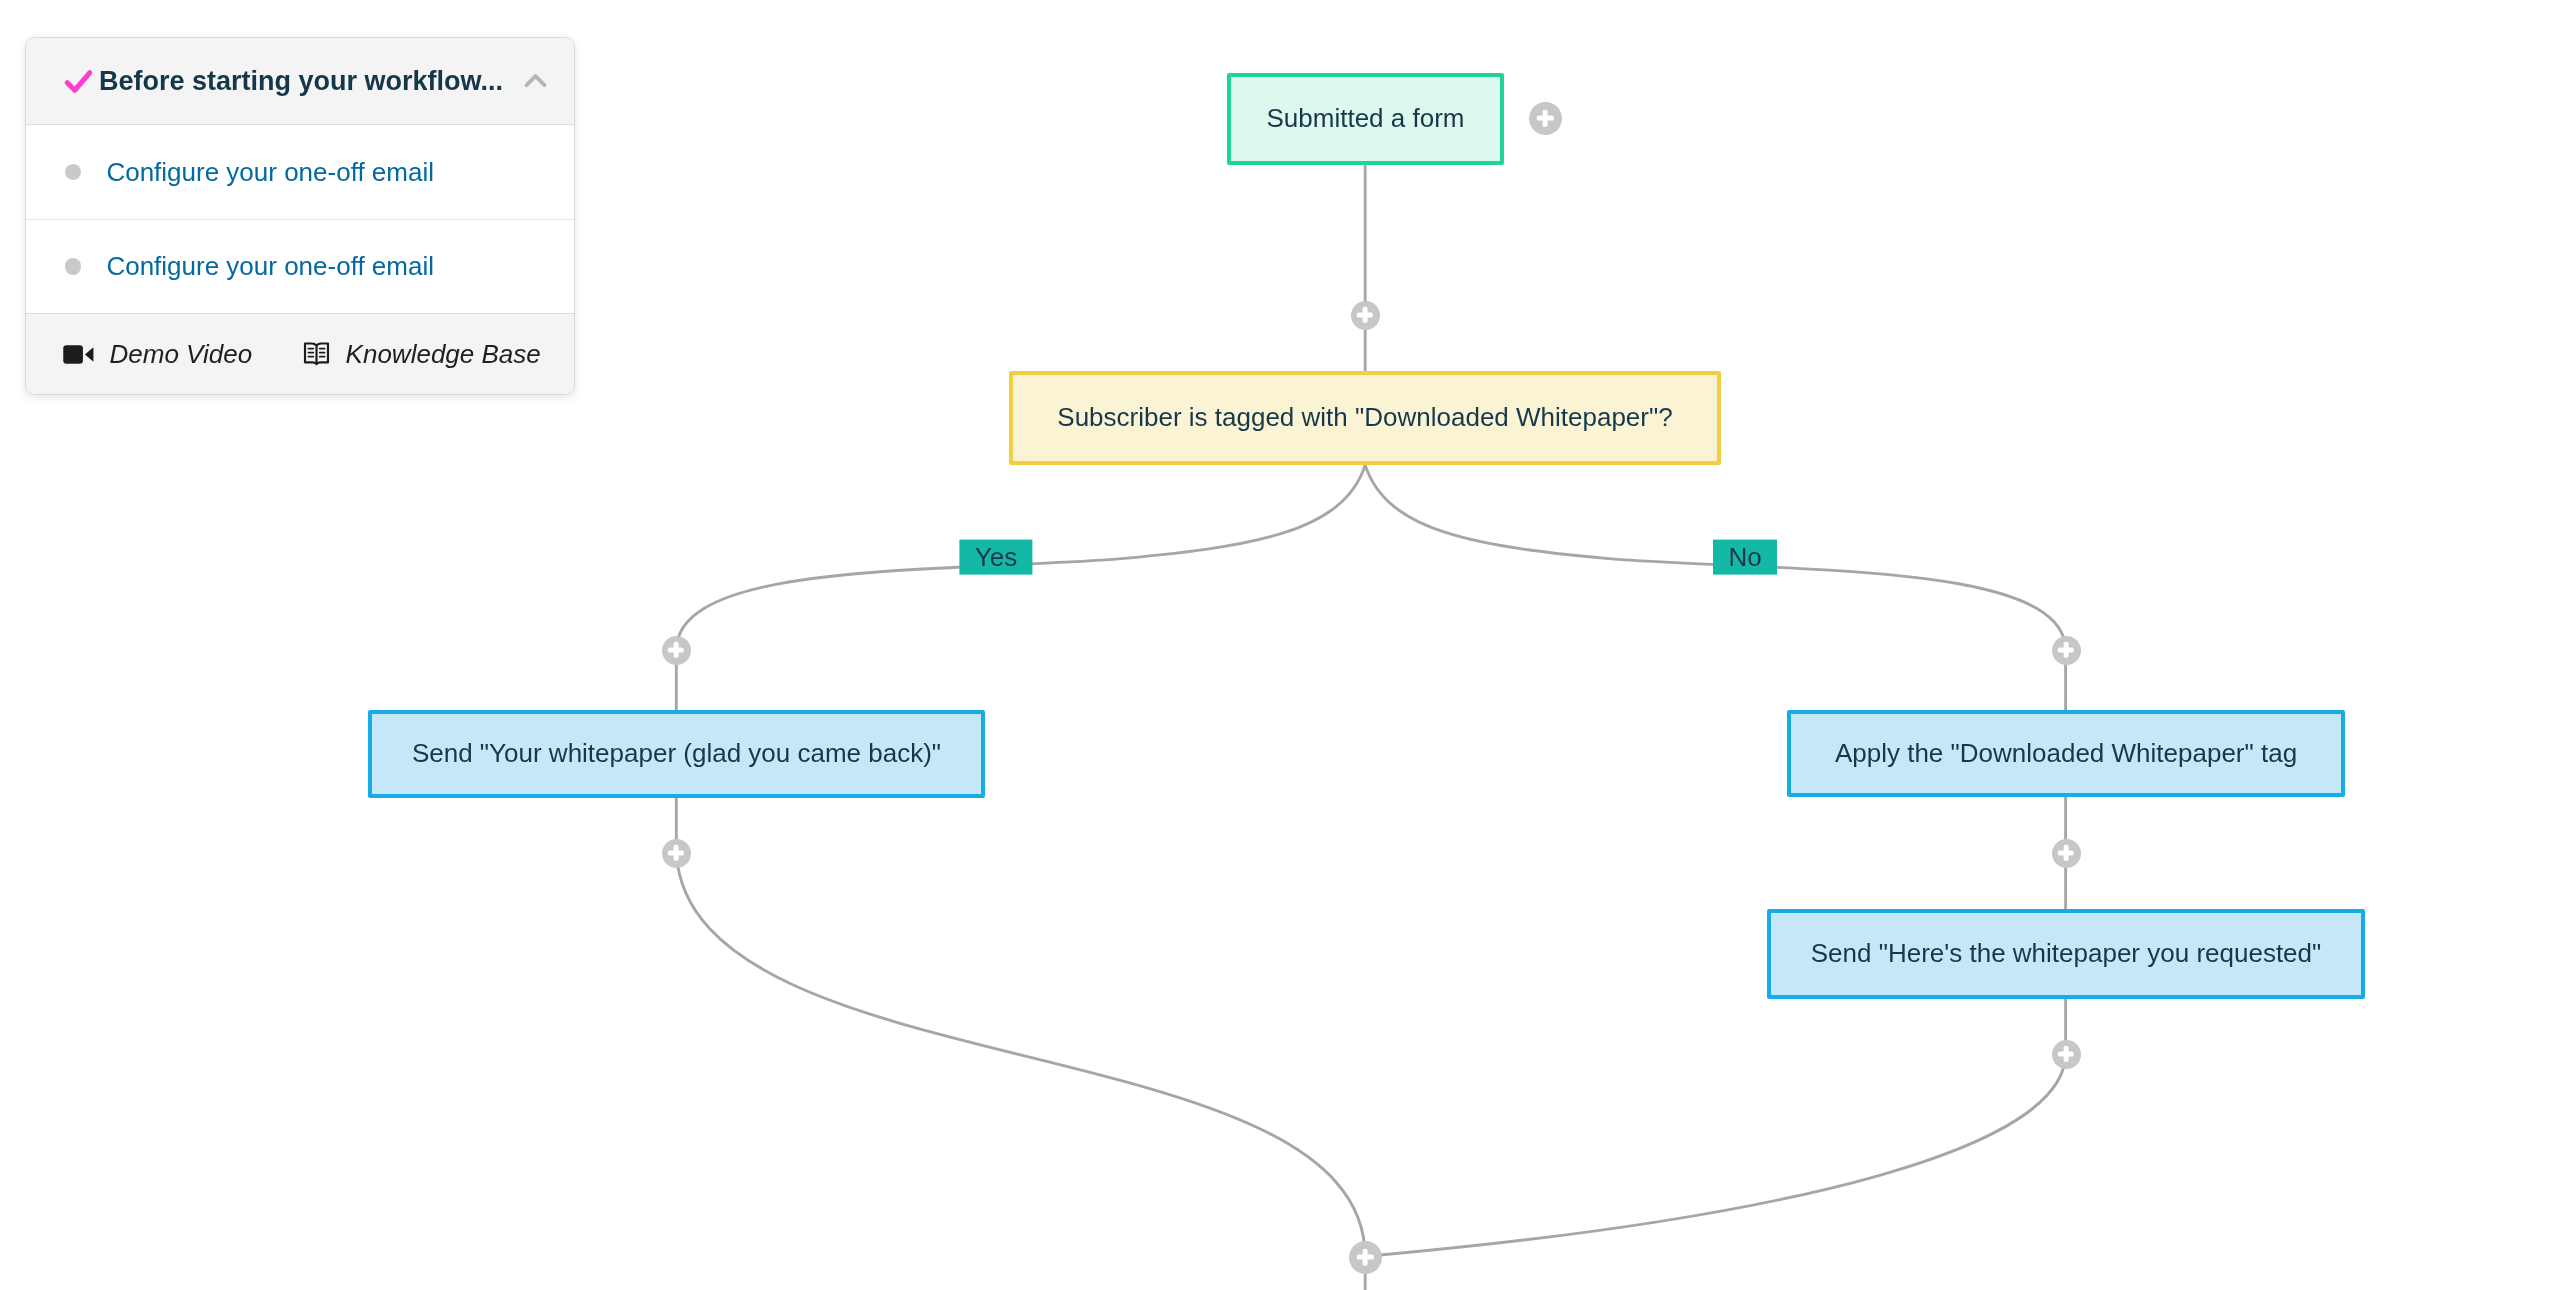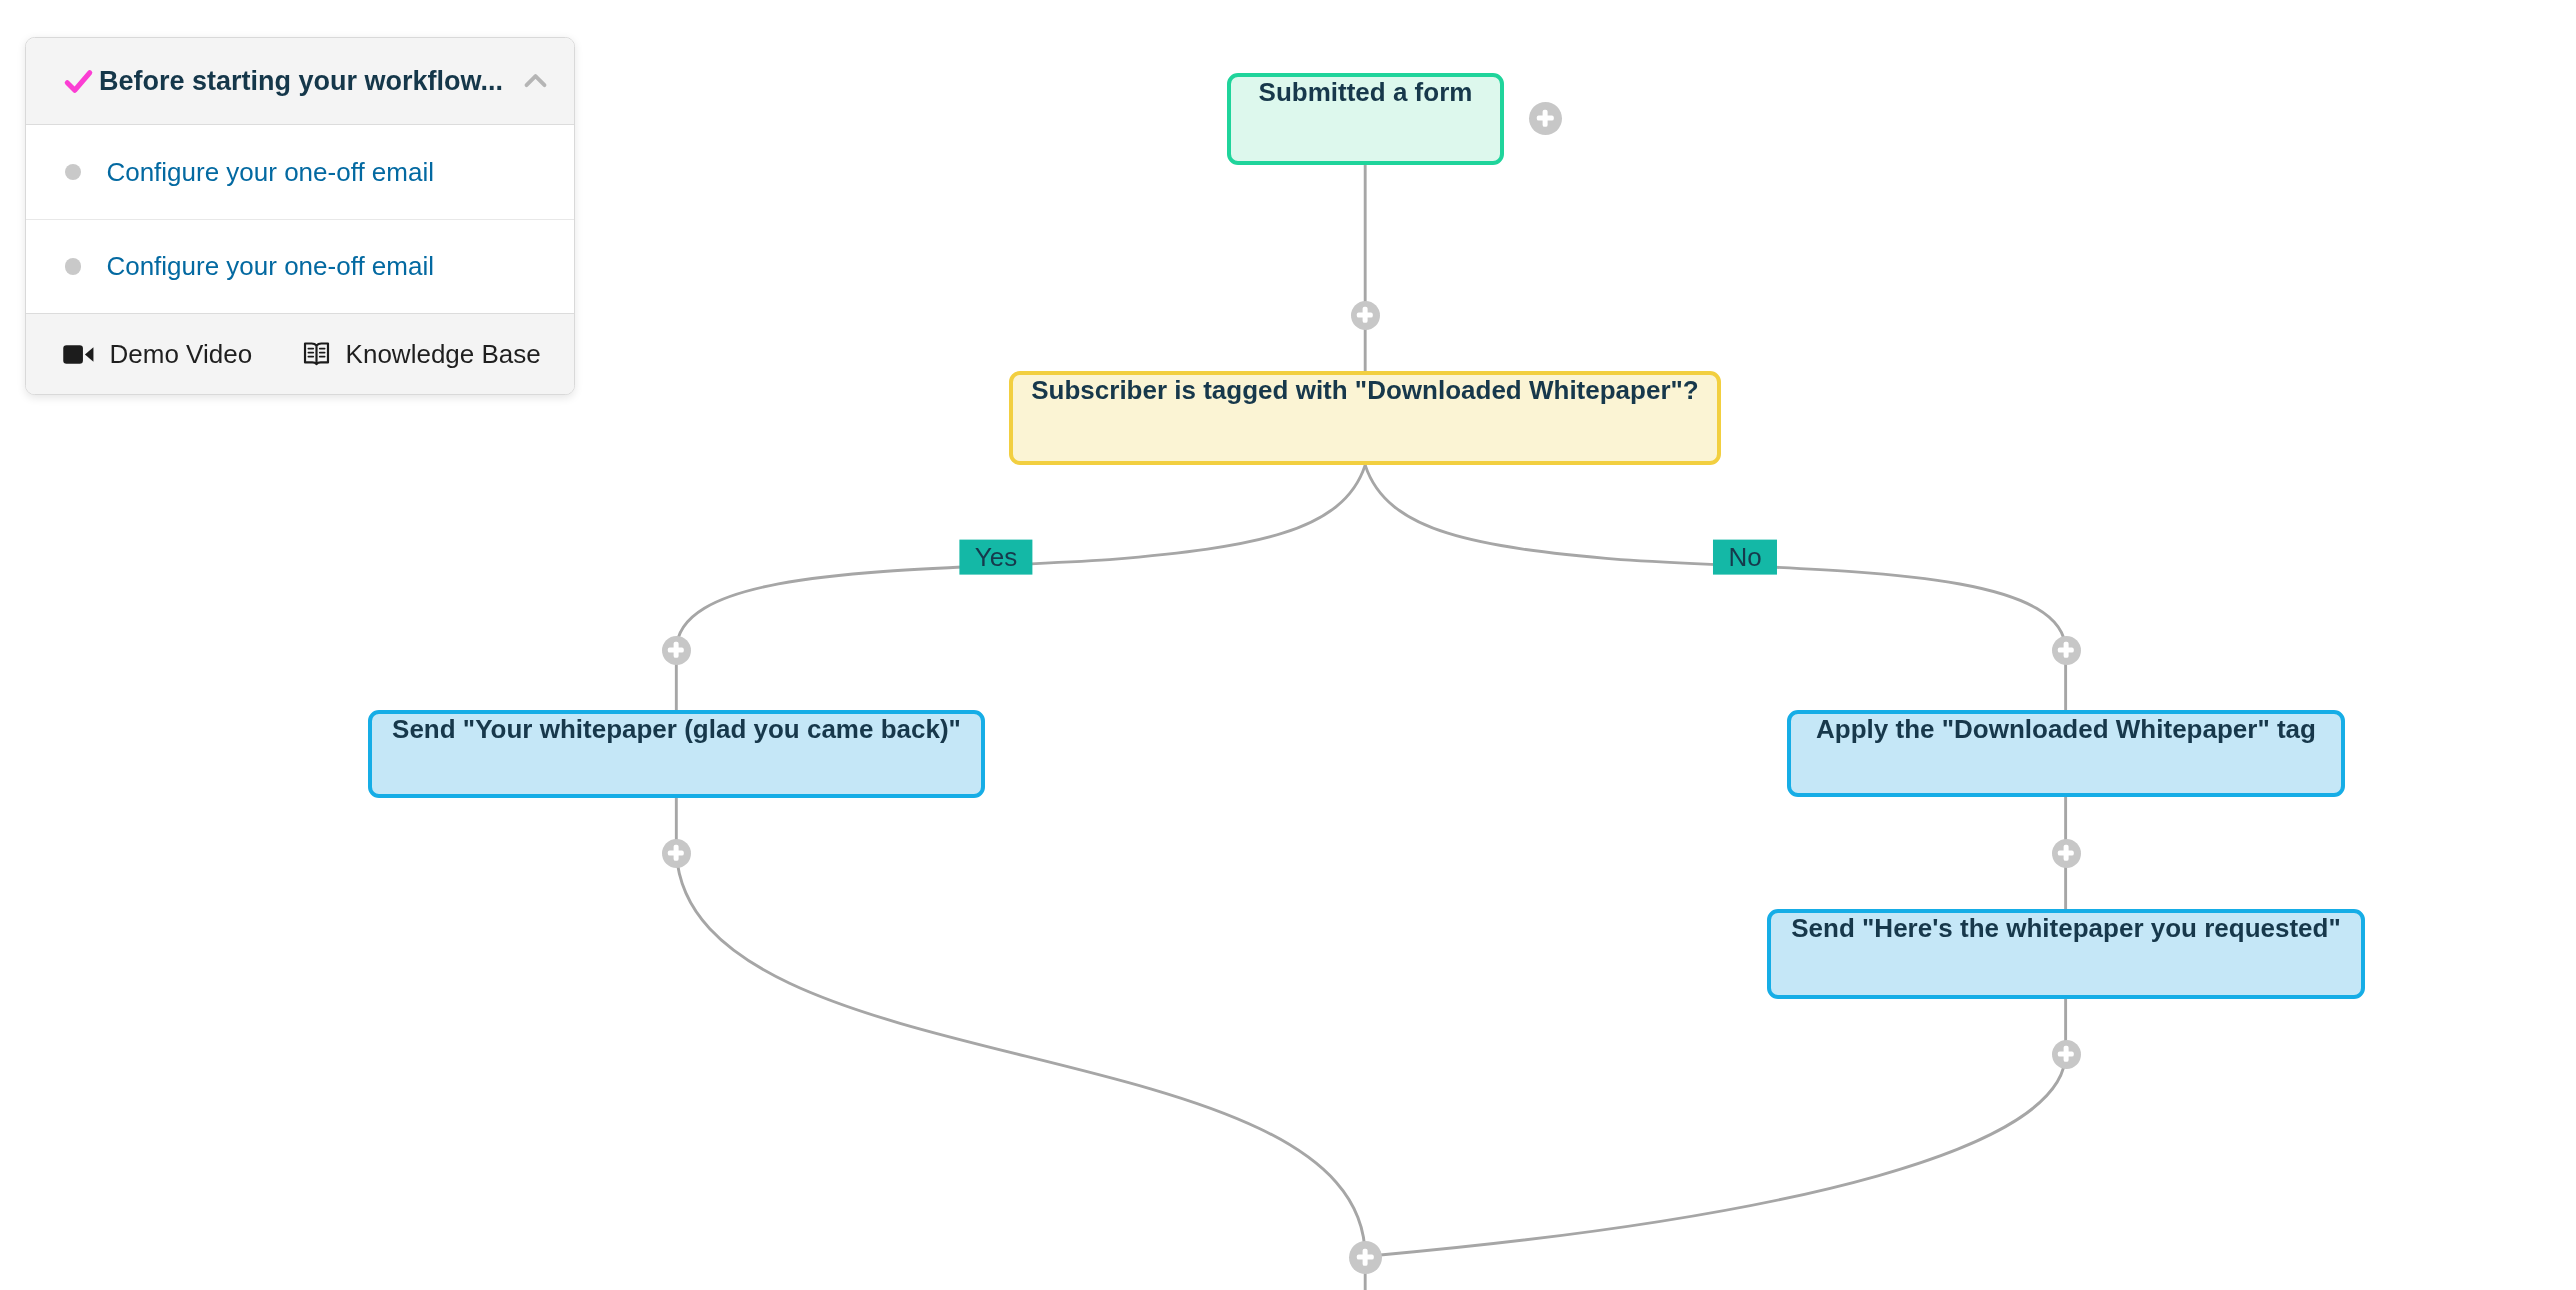--- a/index.html
+++ b/index.html
@@ -4,22 +4,22 @@
 <style>
   * { box-sizing: border-box; margin: 0; padding: 0; }
   html, body { width: 2576px; height: 1291px; overflow: hidden; background: #ffffff;
     font-family: "Liberation Sans", sans-serif; }
   #canvas { position: absolute; left: 0; top: 0; width: 2576px; height: 1291px; background: #ffffff; }
 
   
   #connectors { position: absolute; left: 0; top: 0; width: 2576px; height: 1291px; }
 
   
-  .node { position: absolute; display: flex; justify-content: center;
-    border-radius: 11px; border: 4.8px solid; font-size: 26px; font-weight: 700;
+  .node { position: absolute; display: flex; align-items: center; justify-content: center;
+    border-radius: 2px; border: 4.8px solid; font-size: 26px; font-weight: 400;
     color: #17384b; text-align: center; cursor: pointer; line-height: 1.2; }
   .node.trigger   { background: #ddf8ed; border-color: #1fd49b; }
   .node.condition { background: #fbf4d4; border-color: #f2cf40; }
   .node.action    { background: #c5e7f7; border-color: #16ade6; }
 
   
   .plus { position: absolute; width: 29px; height: 29px; margin: -14.5px 0 0 -14.5px;
     border-radius: 50%; background: #c7c7c7; cursor: pointer; }
   .plus.lg { width: 33px; height: 33px; margin: -16.4px 0 0 -16.4px; }
   .plus-ic { position: absolute; inset: 0; }
@@ -39,21 +39,21 @@
   .cl-header { display: flex; align-items: center; height: 87px; background: #f4f4f4;
     border-bottom: 1.9px solid #dcdcdc; padding: 0 25px 0 37px; gap: 5px; cursor: pointer; }
   .cl-title { flex: 1; font-size: 27px; font-weight: 700; color: #15374a; }
   .cl-item { height: 94px; display: flex; align-items: center; padding-left: 39px; gap: 25px;
     font-size: 26px; color: #0369a1; background: #ffffff; cursor: pointer; }
   .cl-item + .cl-item { border-top: 1.9px solid #e8e8e8; }
   .dot { width: 16.4px; height: 16.4px; border-radius: 50%; background: #c9c9c9; flex: 0 0 auto; }
   .cl-footer { height: 81px; background: #f4f4f4; border-top: 1.9px solid #dcdcdc;
     display: flex; align-items: center; padding-left: 37px; gap: 50px; }
   .cl-link { display: flex; align-items: center; gap: 14.5px; font-size: 26px; font-weight: 500;
-    color: #1f1f1f; cursor: pointer; }
+    color: #1f1f1f; cursor: pointer; font-style: italic; }
 </style>
 </head>
 <body>
 
 <div id="canvas">
 
   <svg id="connectors" viewBox="0 0 2670 1338" fill="none" stroke="#a6a6a6" stroke-width="3">
     <path d="M1415 171 L1415 385"></path>
     <path d="M1415 482 C1392 552 1300 567 1150 580 C950 593 701 585 701 674"></path>
     <path d="M1415 482 C1438 552 1530 567 1680 580 C1880 593 2141 585 2141 674"></path>

